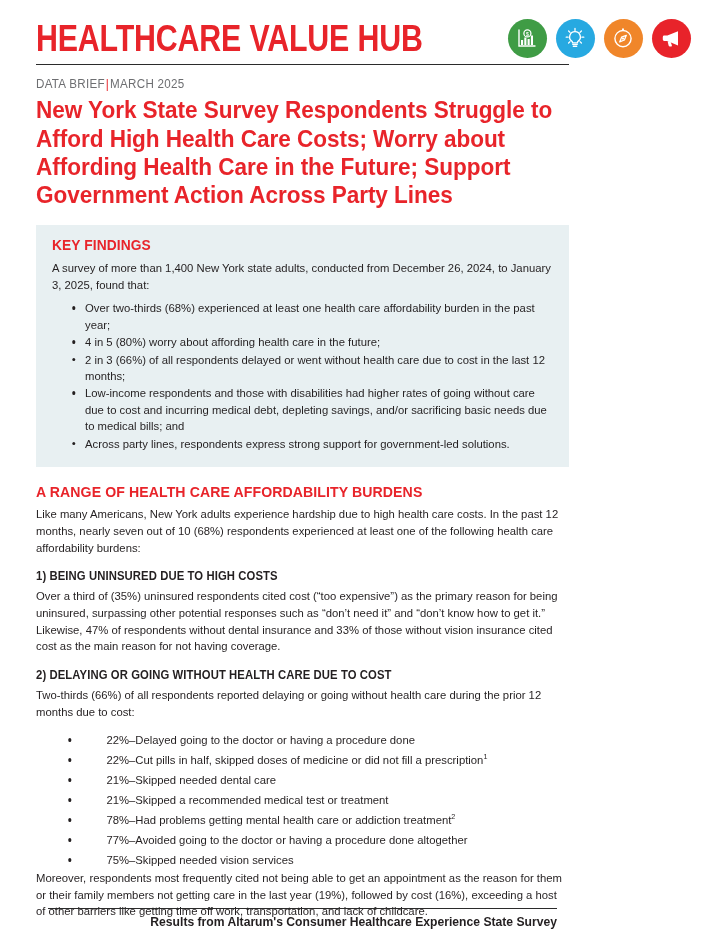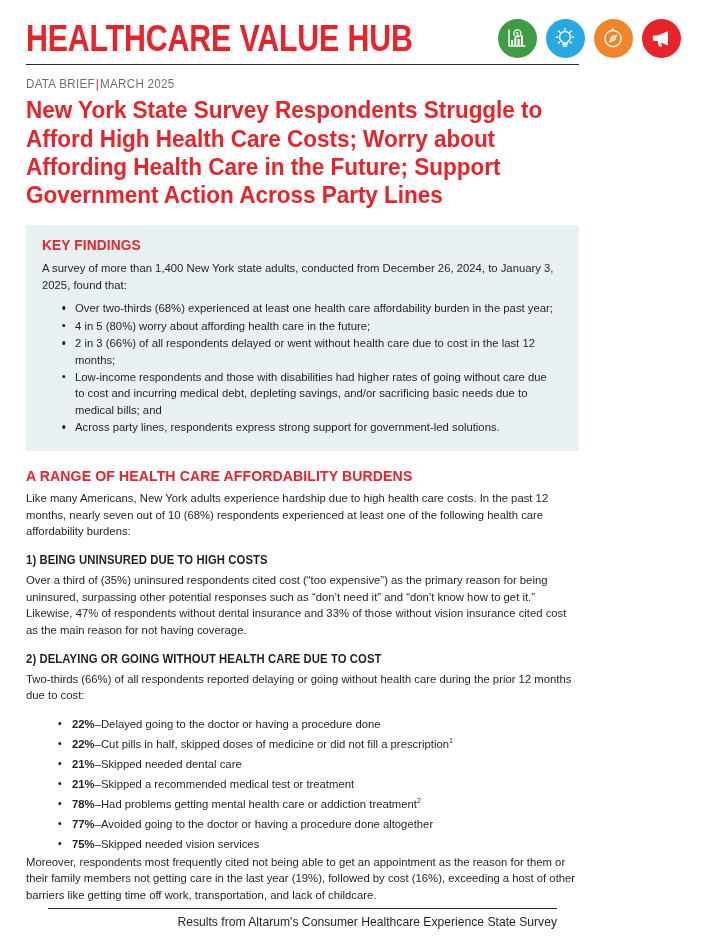--- a/index.html
+++ b/index.html
@@ -13,21 +13,21 @@
     height: 941px;
     font-family: "Liberation Sans", sans-serif;
     color: #231f20;
     overflow: hidden;
   }
 
   .page {
     position: relative;
     width: 605px;
     height: 941px;
-    padding: 0 26px;
+    padding: 0 36px;
   }
 
   
   .masthead {
     display: flex;
     align-items: center;
     justify-content: space-between;
     padding-top: 18px;
     height: 58px;
   }
@@ -194,31 +194,32 @@
   ul.stats li::before {
     content: "";
     position: absolute;
     left: -14px;
     top: 8px;
     width: 3.4px;
     height: 3.4px;
     border-radius: 50%;
     background: #231f20;
   }
-  .pct { font-weight: bold; }
+  .pct { font-weight: normal; margin-left: 25px; }
   sup { font-size: 7.4px; vertical-align: super; line-height: 0; }
 
   .closing { margin-top: 13px; }
 
   
   .footer {
     position: absolute;
     left: 48px;
     right: 48px;
     bottom: 12px;
+    font-weight: bold;
   }
   .rule-bot {
     height: 1.2px;
     background: #2b2b2b;
     margin-bottom: 6px;
   }
   .footer-text {
     text-align: right;
     font-size: 12.4px;
     color: #231f20;

